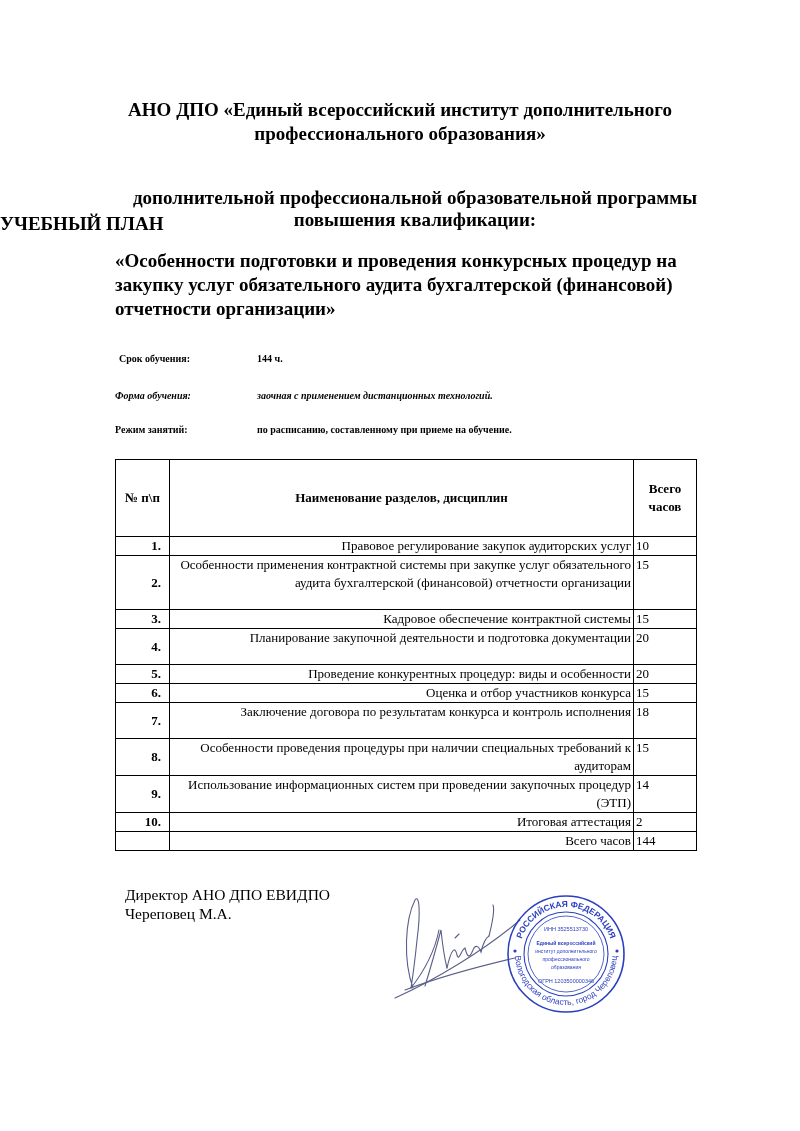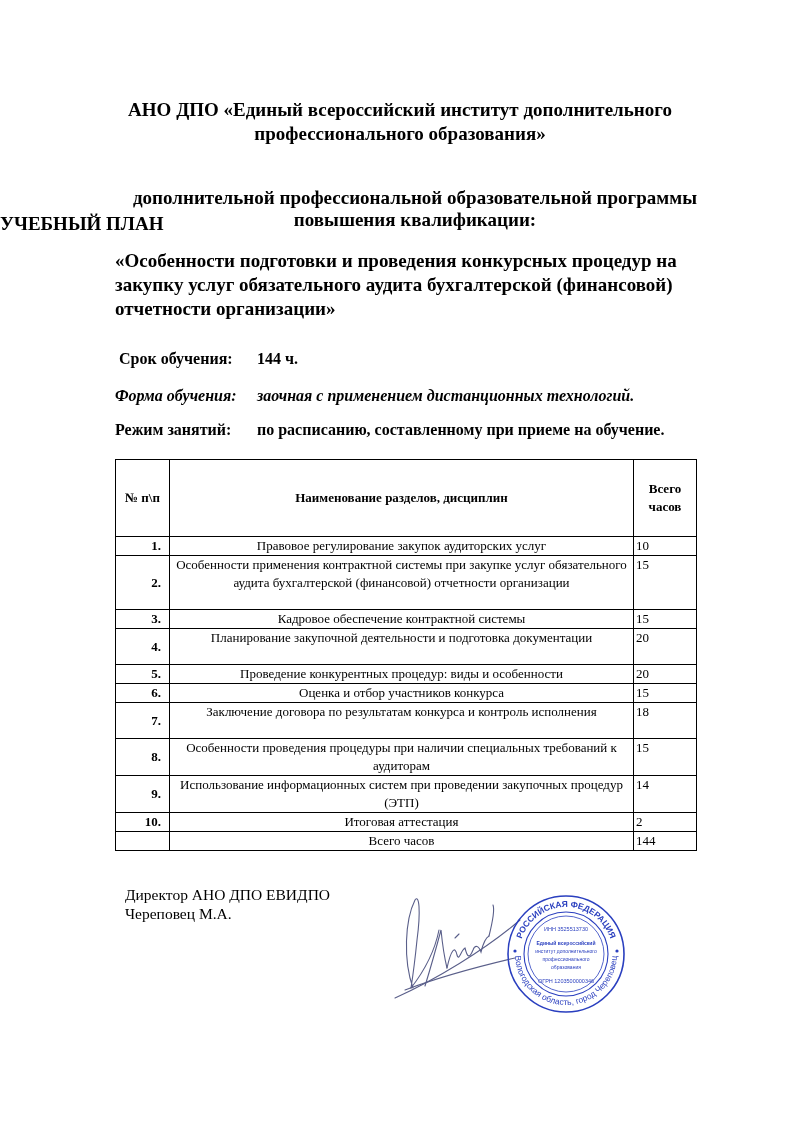--- a/index.html
+++ b/index.html
@@ -1,28 +1,28 @@
 <!DOCTYPE html>
 <html><head>
 <meta charset="utf-8">
 <style>
   html, body { margin: 0; padding: 0; background: #ffffff; }
   body { width: 800px; height: 1131px; position: relative; font-family: "Liberation Serif", serif; color: #000; overflow: hidden; }
   .org { position: absolute; top: 98px; left: 0; width: 800px; text-align: center; font-weight: bold; font-size: 19px; line-height: 24px; }
   .plan-title { position: absolute; top: 164px; left: 0; width: 800px; font-weight: bold; font-size: 19px; line-height: 24px; margin-top: 48px; }
   .plan-sub { position: absolute; top: 187px; left: 0; width: 830px; text-align: center; font-weight: bold; font-size: 19px; line-height: 22px; }
   .program { position: absolute; top: 249px; left: 115px; width: 600px; font-weight: bold; font-size: 19px; line-height: 24px; }
-  .meta-row { position: absolute; left: 115px; font-weight: bold; font-size: 16px; line-height: 20px; }
+  .meta-row { position: absolute; left: 115px; font-weight: bold; font-size: 10px; line-height: 20px; }
   .meta-row .lbl { display: inline-block; width: 142px; }
   .meta-row .val { display: inline-block; }
   table.plan { position: absolute; top: 459px; left: 115px; width: 582px; border-collapse: collapse; font-size: 13px; line-height: 18px; }
   table.plan td, table.plan th { border: 1px solid #000; padding: 0 2px; vertical-align: top; }
   table.plan th { font-weight: bold; height: 76px; vertical-align: middle; text-align: center; }
   table.plan td.num { width: 43px; text-align: right; font-weight: bold; vertical-align: middle; padding-right: 8px; }
-  table.plan td.name { text-align: center; }
+  table.plan td.name { text-align: right; }
   table.plan td.hours { width: 58px; text-align: left; font-weight: normal; }
   .sig-text { position: absolute; top: 885px; left: 125px; font-size: 15.5px; line-height: 19px; }
   .signature { position: absolute; top: 890px; left: 385px; width: 140px; height: 110px; }
   .stamp { position: absolute; top: 893px; left: 505px; width: 122px; height: 122px; }
 </style>
 </head>
 <body>
 
 <div class="org">
   <div>АНО ДПО «Единый всероссийский институт дополнительного</div>

